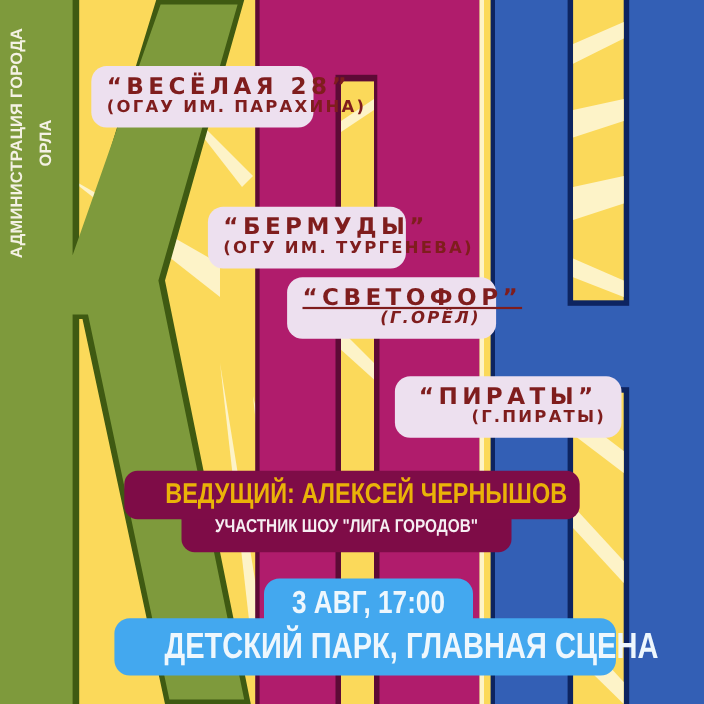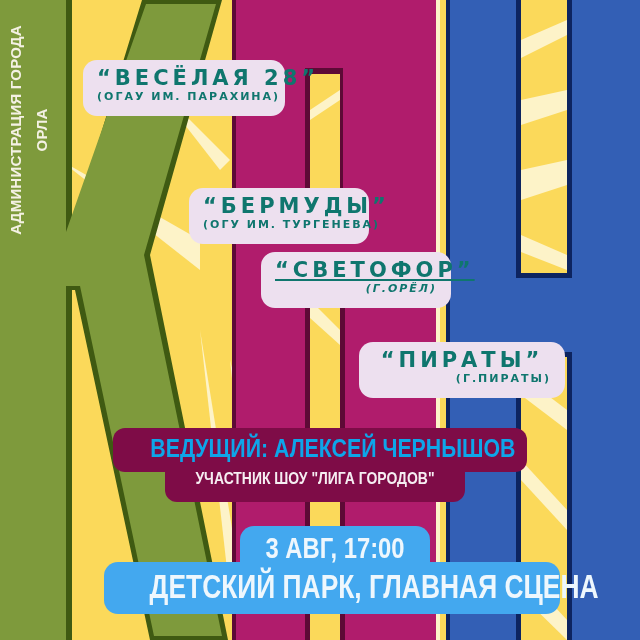--- a/index.html
+++ b/index.html
@@ -9,27 +9,27 @@
     .vtext {
       position:absolute; left:-104px; top:117px; width:240px; height:26px;
       transform:rotate(-90deg); transform-origin:center center;
       color:#f4f1e4; font-family:"Liberation Sans", sans-serif; font-weight:bold;
       font-size:15px; letter-spacing:0.2px; text-align:center; line-height:26px;
       transform: rotate(-90deg) scaleY(1);
     }
     .team {
       position:absolute; background:#ede0ef; border-radius:14px;
       padding:6px 14px 6px 14px; box-sizing:border-box;
-      color:#0f766e; text-align:right;
+      color:#7f1d1d; text-align:right;
     }
     .team .name { font-family:"DejaVu Sans", sans-serif; font-weight:bold; font-size:21px; letter-spacing:4px; line-height:24px; display:block; white-space:nowrap; }
-    .team .sub { font-family:"DejaVu Sans", sans-serif; font-weight:bold; font-size:11px; letter-spacing:2px; line-height:14px; display:block; white-space:nowrap; }
+    .team .sub { font-family:"DejaVu Sans", sans-serif; font-weight:bold; font-size:15px; letter-spacing:2px; line-height:14px; display:block; white-space:nowrap; }
     .host {
       position:absolute; left:113px; top:428px; width:414px; height:44px;
-      background:#7e0c47; border-radius:12px; color:#0ea5e9; text-align:center;
+      background:#7e0c47; border-radius:12px; color:#eab308; text-align:center;
     }
     .host-tab { position:absolute; left:165px; top:460px; width:300px; height:42px; background:#7e0c47; border-radius:12px; }
     .host .title { font-family:"Liberation Sans", sans-serif; font-weight:bold; font-size:26px; line-height:32px; display:block; margin-top:4px; transform:scaleX(0.82); transform-origin:center; white-space:nowrap; }
     .host-sub { position:absolute; left:165px; top:468px; width:300px; text-align:center; color:#f6eef2; font-family:"Liberation Sans", sans-serif; font-weight:bold; font-size:17px; line-height:22px; transform:scaleX(0.82); white-space:nowrap; }
     .date-tab { position:absolute; left:240px; top:526px; width:190px; height:50px; background:#43a8ef; border-radius:14px; }
     .place { position:absolute; left:104px; top:562px; width:456px; height:52px; background:#43a8ef; border-radius:14px; }
     .date-text { position:absolute; left:240px; top:532px; width:190px; text-align:center; color:#eef7fd; font-family:"Liberation Sans", sans-serif; font-weight:bold; font-size:29px; line-height:32px; transform:scaleX(0.82); white-space:nowrap; }
     .place-text { position:absolute; left:104px; top:566px; width:456px; text-align:center; color:#eef7fd; font-family:"Liberation Sans", sans-serif; font-weight:bold; font-size:33px; line-height:42px; transform:scaleX(0.8); white-space:nowrap; }
   </style>
 </head>

